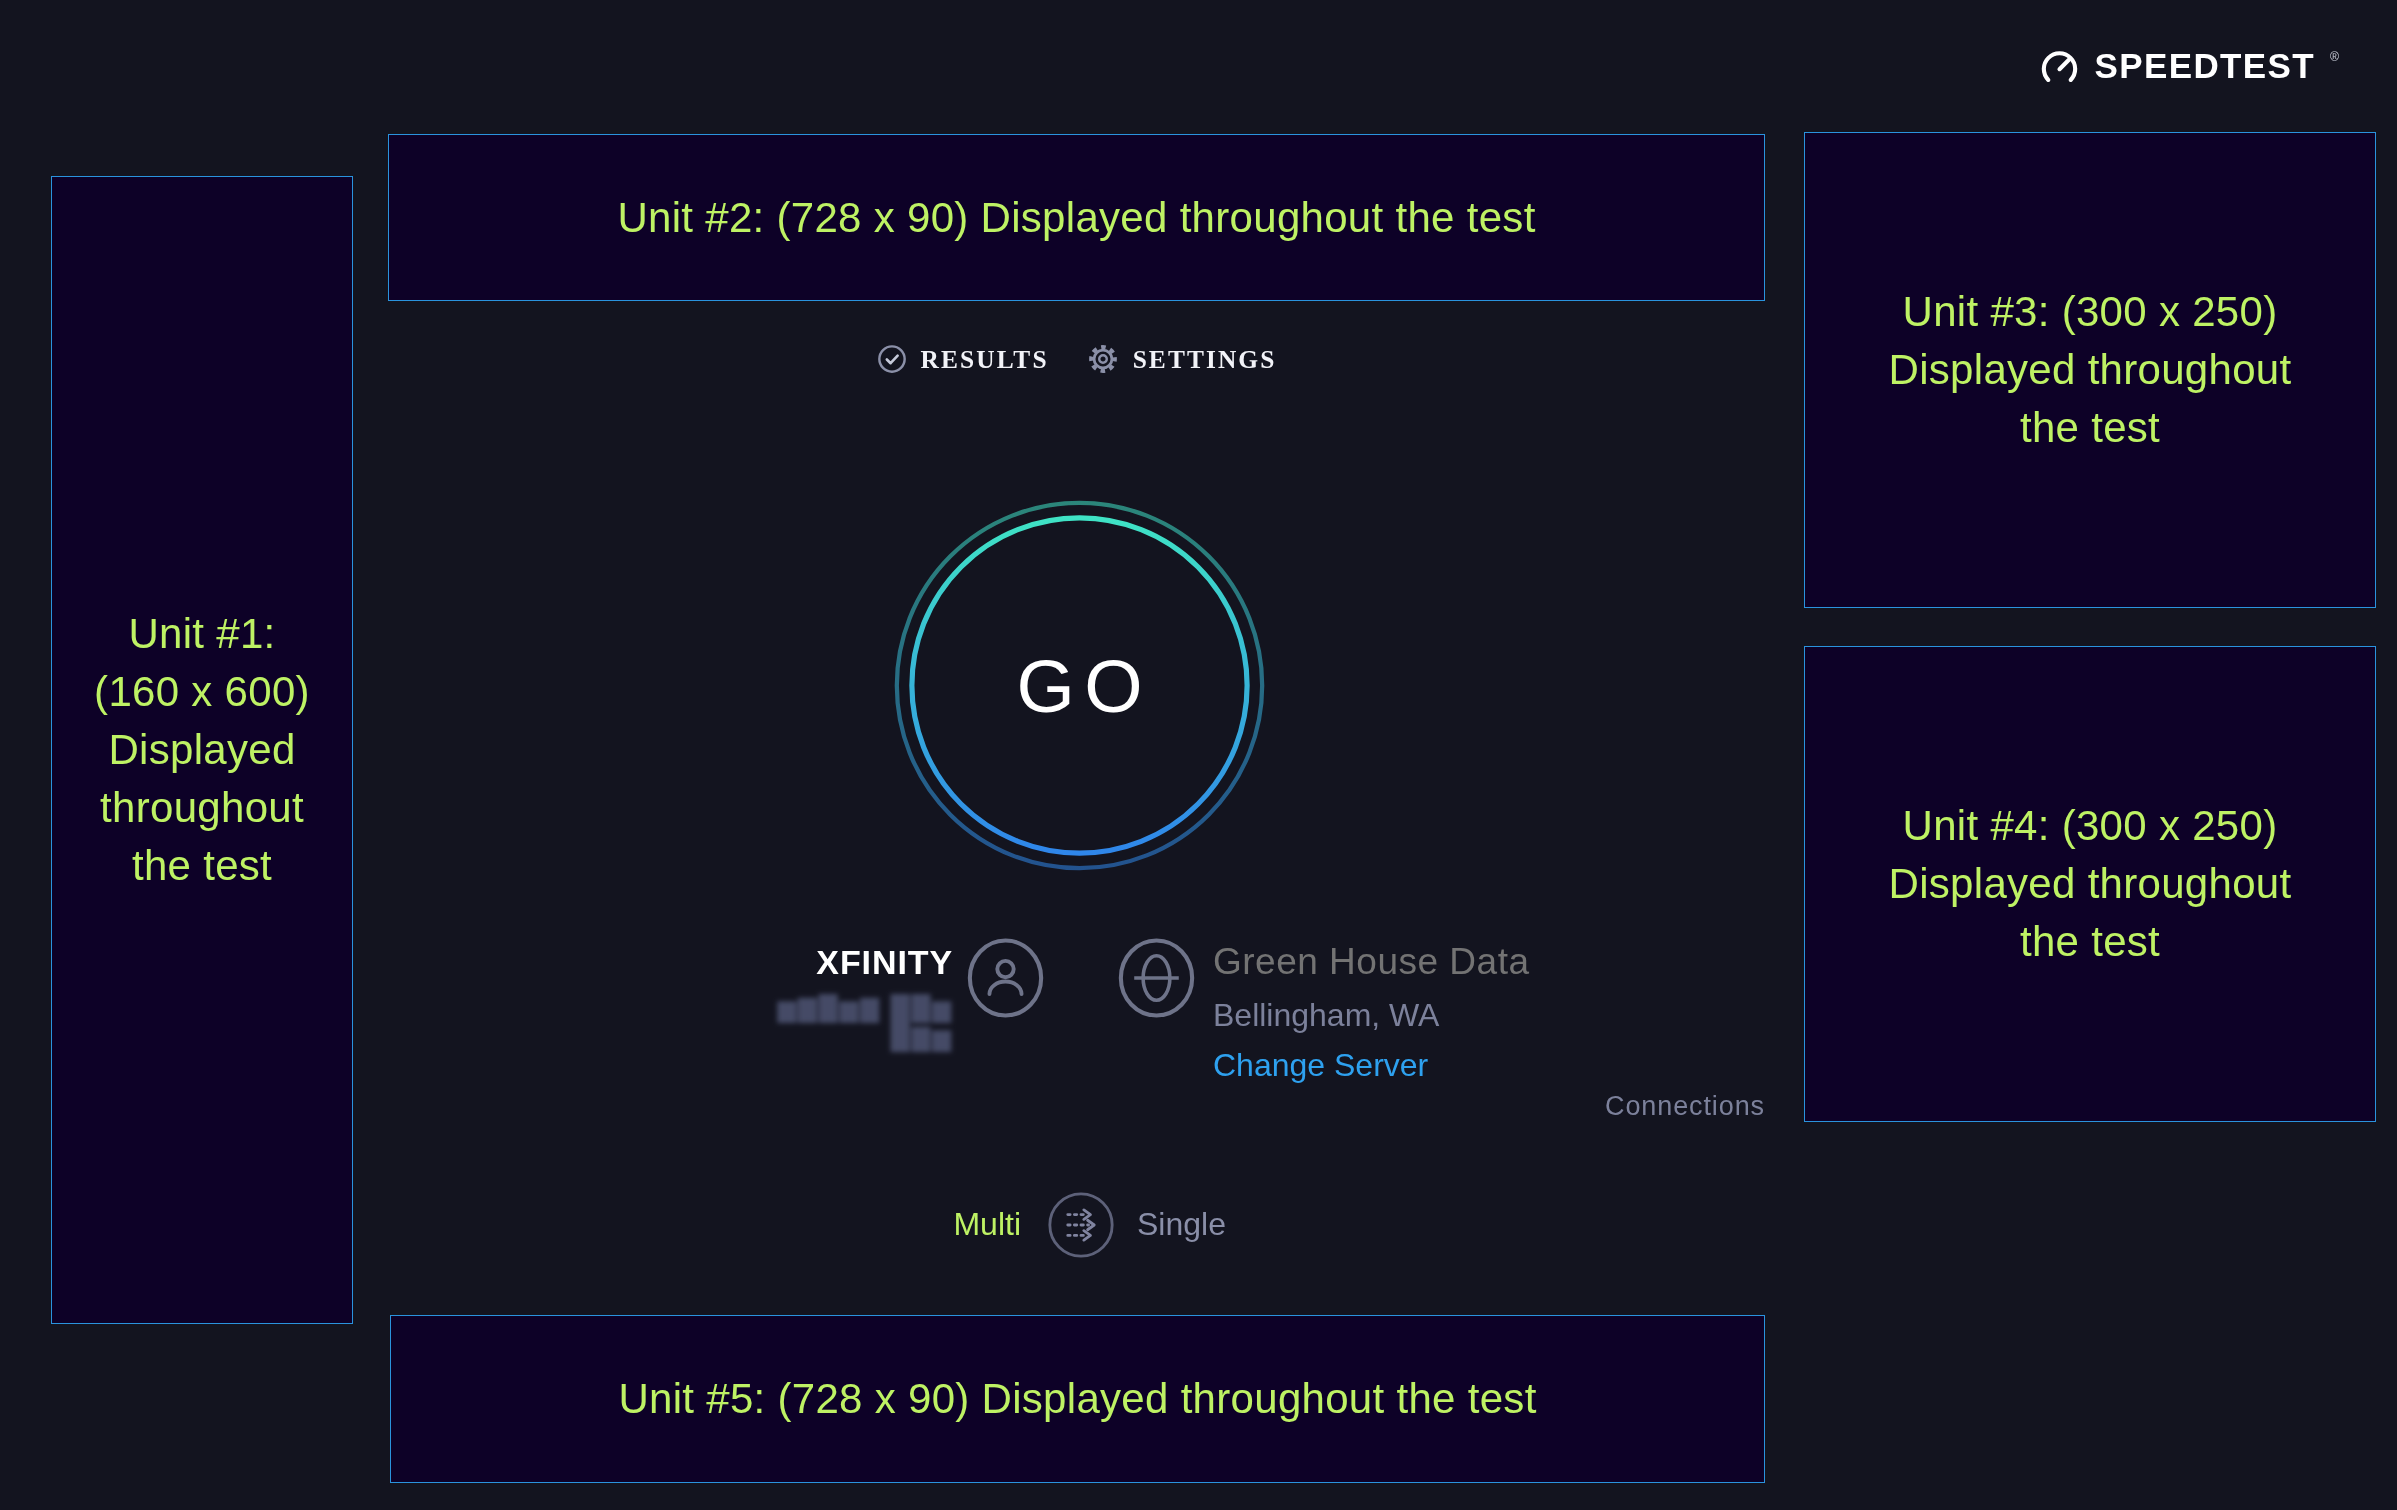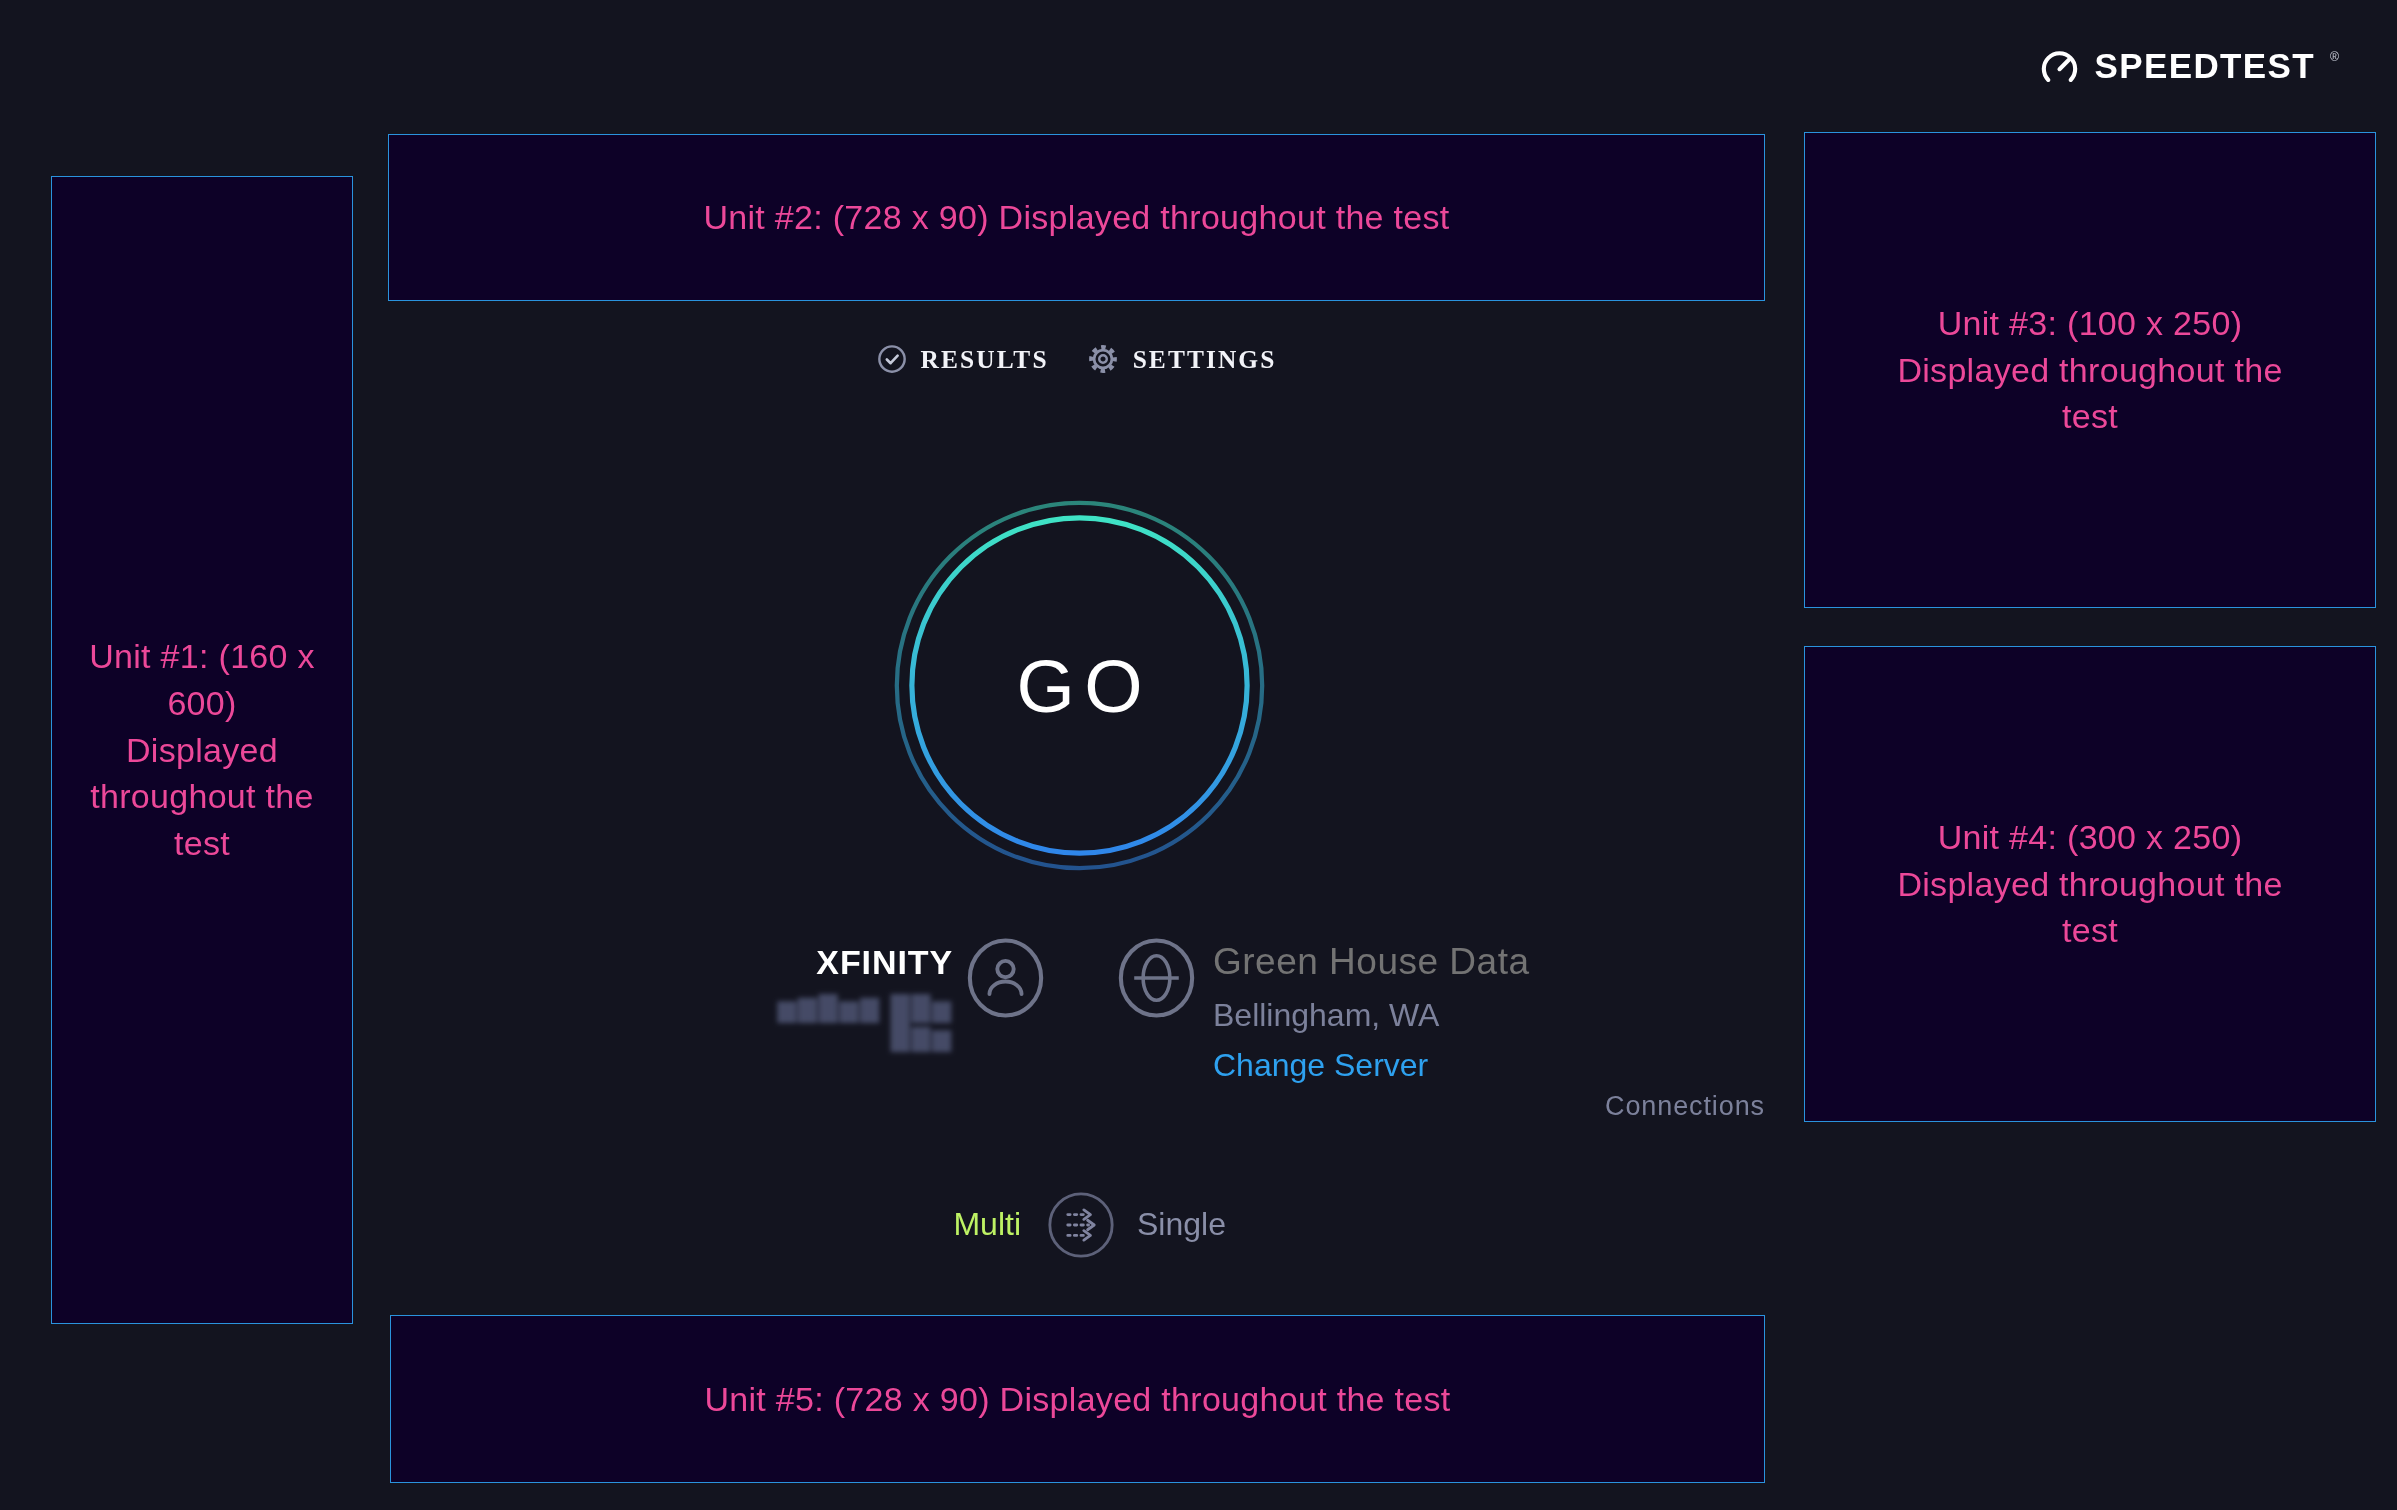--- a/index.html
+++ b/index.html
@@ -22,21 +22,21 @@
   .logo-text{font-size:35px;font-weight:800;letter-spacing:1.4px;color:#fff;}
   .logo-reg{font-size:12.2px;color:#cfd2de;align-self:flex-start;margin-top:5.6px;margin-left:1.9px;}
   nav{display:flex;align-items:center;gap:62px;}
   nav a{font-size:29px;font-weight:500;letter-spacing:0.6px;color:#fff;text-decoration:none;cursor:pointer;}
   .login{display:flex;align-items:center;gap:9.4px;}
   
   .ad{
     position:absolute;background:var(--ad-bg);border:1.9px solid var(--ad-border);
     display:flex;align-items:center;justify-content:center;text-align:center;cursor:pointer;
   }
-  .ad-text{font-size:34px;line-height:1.38;color:#ec4899;letter-spacing:0.3px;}
+  .ad-text{font-size:42px;line-height:1.38;color:#bef264;letter-spacing:0.3px;}
   .ad1{left:51px;top:132px;width:302px;height:1148px;padding:0 36px;margin-top:44px;}
   .ad2{left:388px;top:134px;width:1377px;height:167px;}
   .ad3{left:1804px;top:132px;width:572px;height:476px;padding:0 83px;}
   .ad4{left:1804px;top:646px;width:572px;height:476px;padding:0 83px;}
   .ad5{left:390px;top:1315px;width:1375px;height:168px;}
   
   .tabs{position:absolute;left:388px;top:343px;width:1377px;display:flex;justify-content:center;align-items:center;gap:38px;}
   .tab{display:flex;align-items:center;gap:14px;cursor:pointer;}
   .tab span{font-size:25.4px;font-weight:700;letter-spacing:2.1px;color:#f2f3f8;font-family:Liberation Serif, serif;}
   .tab svg{display:block;}
@@ -77,21 +77,21 @@
   </div>
 </header>
 
 <div class="ad ad1">
     <span class="ad-text">Unit #1: (160 x 600) Displayed throughout the test</span>
   </div>
 <div class="ad ad2">
     <span class="ad-text">Unit #2: (728 x 90) Displayed throughout the test</span>
   </div>
 <div class="ad ad3">
-    <span class="ad-text">Unit #3: (100 x 250) Displayed throughout the test</span>
+    <span class="ad-text">Unit #3: (300 x 250) Displayed throughout the test</span>
   </div>
 <div class="ad ad4">
     <span class="ad-text">Unit #4: (300 x 250) Displayed throughout the test</span>
   </div>
 <div class="ad ad5">
     <span class="ad-text">Unit #5: (728 x 90) Displayed throughout the test</span>
   </div>
 
 <div class="tabs">
   <div class="tab">

